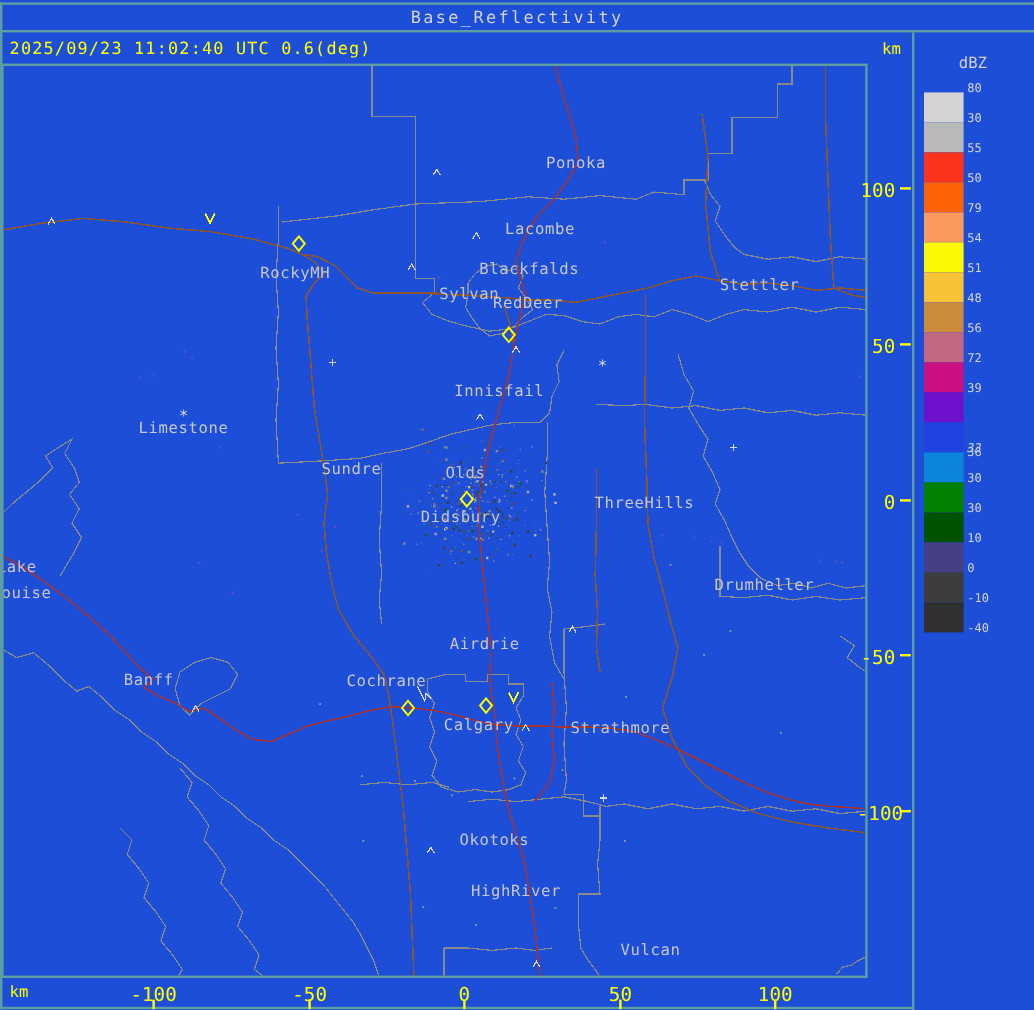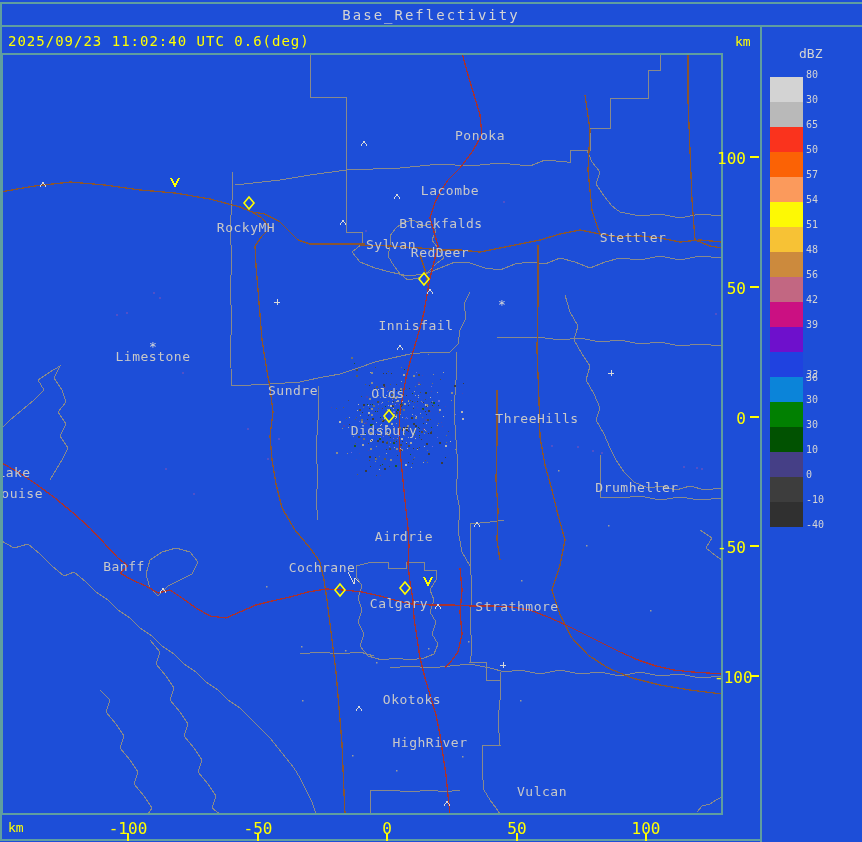--- a/index.html
+++ b/index.html
@@ -651,28 +651,28 @@
         <div style="position: absolute; left: 770px; top: 377px; width: 33px; height: 25px; background: rgb(11, 132, 217);"></div>
         <div style="position: absolute; left: 770px; top: 402px; width: 33px; height: 25px; background: rgb(1, 128, 1);"></div>
         <div style="position: absolute; left: 770px; top: 427px; width: 33px; height: 25px; background: rgb(1, 82, 1);"></div>
         <div style="position: absolute; left: 770px; top: 452px; width: 33px; height: 25px; background: rgb(69, 63, 134);"></div>
         <div style="position: absolute; left: 770px; top: 477px; width: 33px; height: 25px; background: rgb(61, 61, 61);"></div>
         <div style="position: absolute; left: 770px; top: 502px; width: 33px; height: 25px; background: rgb(48, 48, 48);"></div>
       </div>
     <div id="cb-labels">
         <div class="cb-label" style="top: 69px;">80</div>
         <div class="cb-label" style="top: 94px;">30</div>
-        <div class="cb-label" style="top: 119px;">65</div>
+        <div class="cb-label" style="top: 119px;">55</div>
         <div class="cb-label" style="top: 144px;">50</div>
-        <div class="cb-label" style="top: 169px;">57</div>
+        <div class="cb-label" style="top: 169px;">79</div>
         <div class="cb-label" style="top: 194px;">54</div>
         <div class="cb-label" style="top: 219px;">51</div>
         <div class="cb-label" style="top: 244px;">48</div>
         <div class="cb-label" style="top: 269px;">56</div>
-        <div class="cb-label" style="top: 294px;">42</div>
+        <div class="cb-label" style="top: 294px;">72</div>
         <div class="cb-label" style="top: 319px;">39</div>
         <div class="cb-label" style="top: 344px; margin-top: 28px;">36</div>
         <div class="cb-label" style="top: 369px; font-style: italic;">33</div>
         <div class="cb-label" style="top: 394px;">30</div>
         <div class="cb-label" style="top: 419px;">30</div>
         <div class="cb-label" style="top: 444px;">10</div>
         <div class="cb-label" style="top: 469px;">0</div>
         <div class="cb-label" style="top: 494px;">-10</div>
         <div class="cb-label" style="top: 519px;">-40</div>
       </div>

